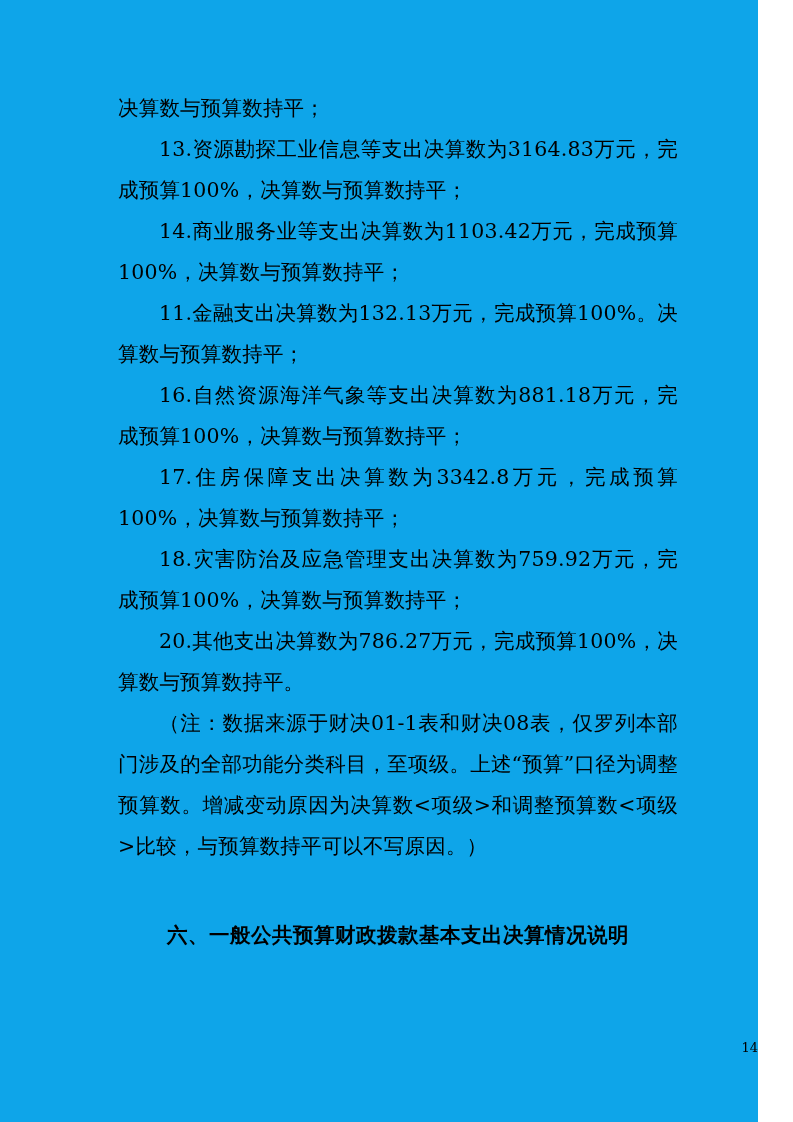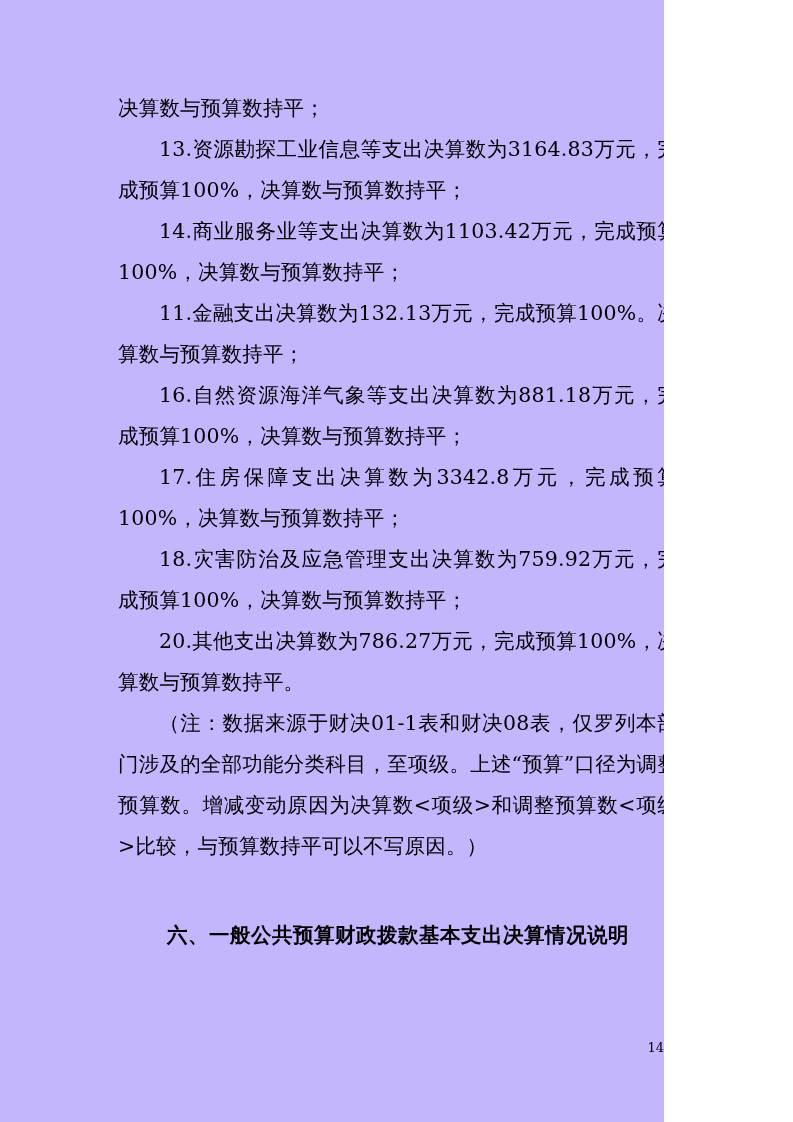--- a/index.html
+++ b/index.html
@@ -5,23 +5,23 @@
   html, body {
     margin: 0;
     padding: 0;
     background: #ffffff;
   }
   body {
     font-family: "DejaVu Serif", "Liberation Serif", serif;
   }
   .page {
     position: relative;
-    width: 664px;
+    width: 758px;
     height: 1122px;
-    background: #c4b5fd;
+    background: #0ea5e9;
     overflow: hidden;
     box-sizing: border-box;
   }
   .content {
     position: absolute;
     left: 118px;
     top: 88px;
     width: 560px;
   }
   .para {

